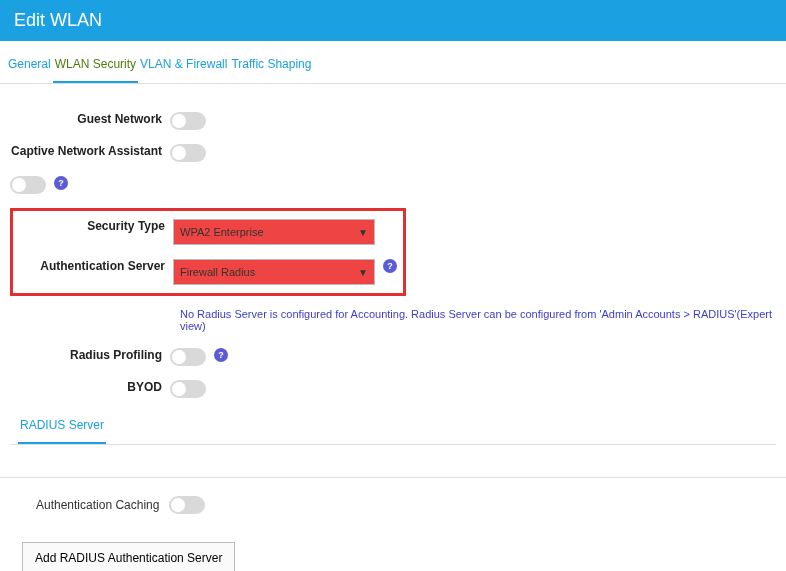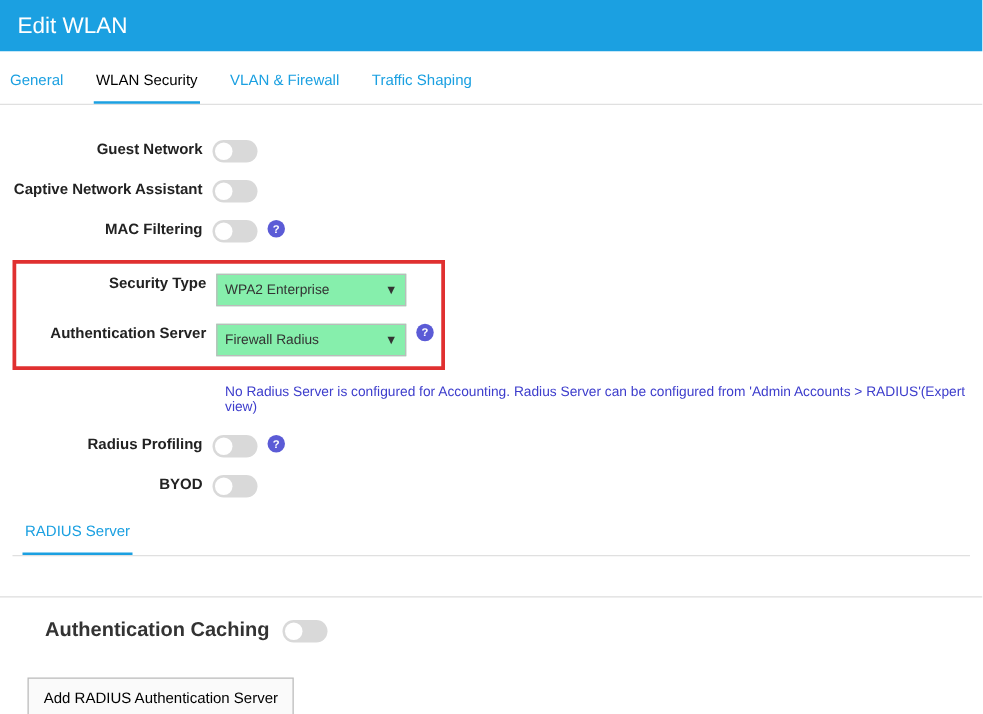--- a/index.html
+++ b/index.html
@@ -1,40 +1,40 @@
 <!DOCTYPE html>
 <html><head>
 <meta charset="utf-8">
 <style>
 * { margin: 0; padding: 0; box-sizing: border-box; font-family: Arial, Helvetica, sans-serif; }
 body { width: 786px; background: #fff; font-size: 12px; color: #333; }
 
 .header-bar { background: #1ba0e1; color: #fff; padding: 10px 14px; font-size: 18px; }
-.tabs { display: flex; gap: 22px; padding: 10px 6px 0 6px; border-bottom: 1px solid #e0e0e0; }
+.tabs { display: flex; padding: 10px 6px 0 6px; border-bottom: 1px solid #e0e0e0; }
 .tab { color: #1ba0e1; font-size: 12px; padding: 6px 2px 10px; cursor: pointer; }
-.tab.active { color: #000000; border-bottom: 2px solid #1ba0e1; font-weight: 500; }
+.tab.active { color: #4d7c0f; border-bottom: 2px solid #1ba0e1; font-weight: 500; }
 
 .form-area { padding: 28px 10px 10px 10px; }
 .row { display: flex; align-items: flex-start; margin-bottom: 14px; }
 .row .lbl { width: 160px; text-align: right; padding-right: 8px; font-weight: 600; font-size: 12px; color: #222; }
 .toggle { width: 36px; height: 18px; background: #d9d9d9; border-radius: 10px; position: relative; cursor: pointer; }
 .toggle::after { content: ""; position: absolute; width: 14px; height: 14px; border-radius: 50%; background: #fff; top: 2px; left: 2px; }
 .help-icon { display: inline-flex; align-items: center; justify-content: center; width: 14px; height: 14px; border-radius: 50%; background: #5b5bd6; color: #fff; font-size: 9px; font-weight: bold; margin-left: 8px; cursor: pointer; }
-.select-box { width: 152px; height: 26px; border: 1px solid #bbb; background: #86efac; font-size: 11px; padding: 0 6px; display: flex; align-items: center; justify-content: space-between; cursor: pointer; }
+.select-box { width: 202px; height: 26px; border: 1px solid #bbb; background: #ef4444; font-size: 11px; padding: 0 6px; display: flex; align-items: center; justify-content: space-between; cursor: pointer; }
 .caret { font-size: 10px; }
 .red-highlight { border: 3px solid #e03030; padding: 8px 6px 4px 6px; margin-bottom: 6px; display: inline-block; }
 .notice { color: #3d3dcc; font-size: 11px; padding-left: 170px; margin: 6px 0 16px 0; }
 
 .subtabs { display: flex; gap: 20px; padding: 0 8px; border-bottom: 1px solid #e0e0e0; margin-top: 6px; }
 .subtab { font-size: 12px; color: #333; padding: 6px 2px 10px; }
 .subtab.active { border-bottom: 2px solid #1ba0e1; color: #1ba0e1; }
 
 .divider { border-top: 1px solid #ddd; margin: 22px 0 18px 0; }
 .auth-cache-row { display: flex; align-items: center; padding: 0 10px 0 36px; margin-bottom: 28px; }
-.auth-cache-row .albl { font-size: 16px; font-weight: 700; margin-right: 10px; }
+.auth-cache-row .albl { font-size: 12px; font-weight: 400; margin-right: 10px; }
 .btn { border: 1px solid #bbb; background: #fafafa; padding: 8px 12px; font-size: 12px; cursor: pointer; margin: 0 0 16px 22px; }
 </style>
 </head>
 <body>
 
 
 
 <div class="header-bar">
   <span>Edit WLAN</span>
 </div>
@@ -52,21 +52,20 @@
     <div class="lbl">Guest Network</div>
     <div class="toggle"></div>
   </div>
 
   <div class="row">
     <div class="lbl">Captive Network Assistant</div>
     <div class="toggle"></div>
   </div>
 
   <div class="row">
-    <div class="lbl">MAC Filtering</div>
     <div class="toggle"></div>
     <span class="help-icon">?</span>
   </div>
 
   <div class="red-highlight" style="margin-left:0;">
     <div class="row" style="">
       <div class="lbl" style="width:154px;">Security Type</div>
       <div class="select-box">
         <span>WPA2 Enterprise</span>
         <span class="caret">▼</span>

